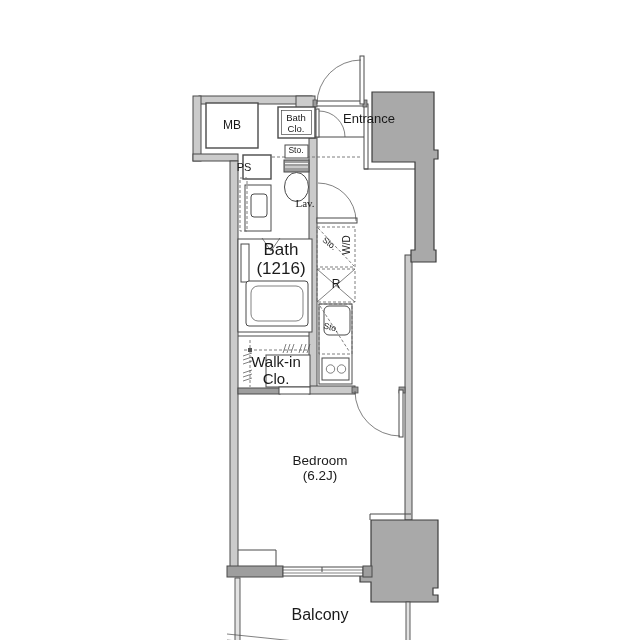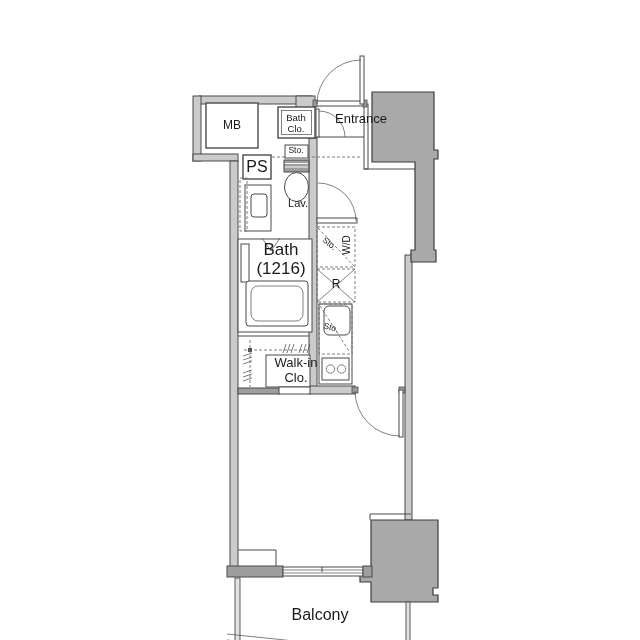--- a/index.html
+++ b/index.html
@@ -17,31 +17,31 @@
   .fx2{fill:#fff;stroke:var(--line-color);stroke-width:1.4;}
   .ln{fill:none;stroke:var(--line-color);stroke-width:1;}
   .thin{fill:none;stroke:var(--line-color);stroke-width:0.7;}
   .dash{fill:none;stroke:#707070;stroke-width:0.9;stroke-dasharray:3 2;}
   .post{fill:#9b9b9b;stroke:var(--line-color);stroke-width:0.8;}
   .rail{fill:#e3e3e3;stroke:var(--line-color);stroke-width:0.9;}
   .tank{fill:#9e9e9e;stroke:var(--line-color);stroke-width:1;}
   .lbl{position:absolute;transform:translate(-50%,-50%);color:var(--text-color);
        text-align:center;white-space:pre-line;line-height:1.12;letter-spacing:0;}
   .lbl-mb{left:232px;top:79px;font-size:12px;}
-  .lbl-ps{left:257px;top:120px;font-size:16px;}
+  .lbl-ps{left:244px;top:120px;font-size:11px;}
   .lbl-shoes{left:296px;top:77px;font-size:9.5px;}
-  .lbl-entrance{left:341px;top:72px;font-size:13px;padding-left:40px;}
+  .lbl-entrance{left:349px;top:72px;font-size:13px;padding-left:40px;}
   .lbl-hallsto{left:296px;top:104px;font-size:8.5px;}
-  .lbl-lav{left:298px;top:156px;font-size:11px;}
+  .lbl-lav{left:305px;top:156px;font-size:11px;font-family:Liberation Serif, serif;}
   .lbl-bath{left:281px;top:212px;font-size:17px;}
   .lbl-wdsto{left:329px;top:197px;font-size:8.5px;transform:translate(-50%,-50%) rotate(38deg);}
   .lbl-wd{left:347px;top:198px;font-size:10px;transform:translate(-50%,-50%) rotate(-90deg);}
   .lbl-r{left:336px;top:238px;font-size:12px;}
   .lbl-ksto{left:331px;top:281px;font-size:8.5px;transform:translate(-50%,-50%) rotate(15deg);}
-  .lbl-wic{left:296px;top:324px;font-size:13px;}
+  .lbl-wic{left:276px;top:324px;font-size:15px;}
   .lbl-bedroom{left:320px;top:421px;font-size:13.5px;}
   .lbl-balcony{left:320px;top:568px;font-size:16px;}
 </style>
 </head>
 <body>
 
 <div class="stage">
   <svg class="plan-svg" width="640" height="640" viewBox="0 0 640 640">
 
     <g>
@@ -162,14 +162,16 @@
   <div class="lbl lbl-hallsto">Sto.</div>
   <div class="lbl lbl-lav">Lav.</div>
   <div class="lbl lbl-bath">Bath
 (1216)</div>
   <div class="lbl lbl-wdsto">Sto.</div>
   <div class="lbl lbl-wd">W/D</div>
   <div class="lbl lbl-r">R</div>
   <div class="lbl lbl-ksto">Sto.</div>
   <div class="lbl lbl-wic">Walk-in
 Clo.</div>
+  <div class="lbl lbl-bedroom">Bedroom
+(6.2J)</div>
   <div class="lbl lbl-balcony">Balcony</div>
 </div>
 
 </body></html>

